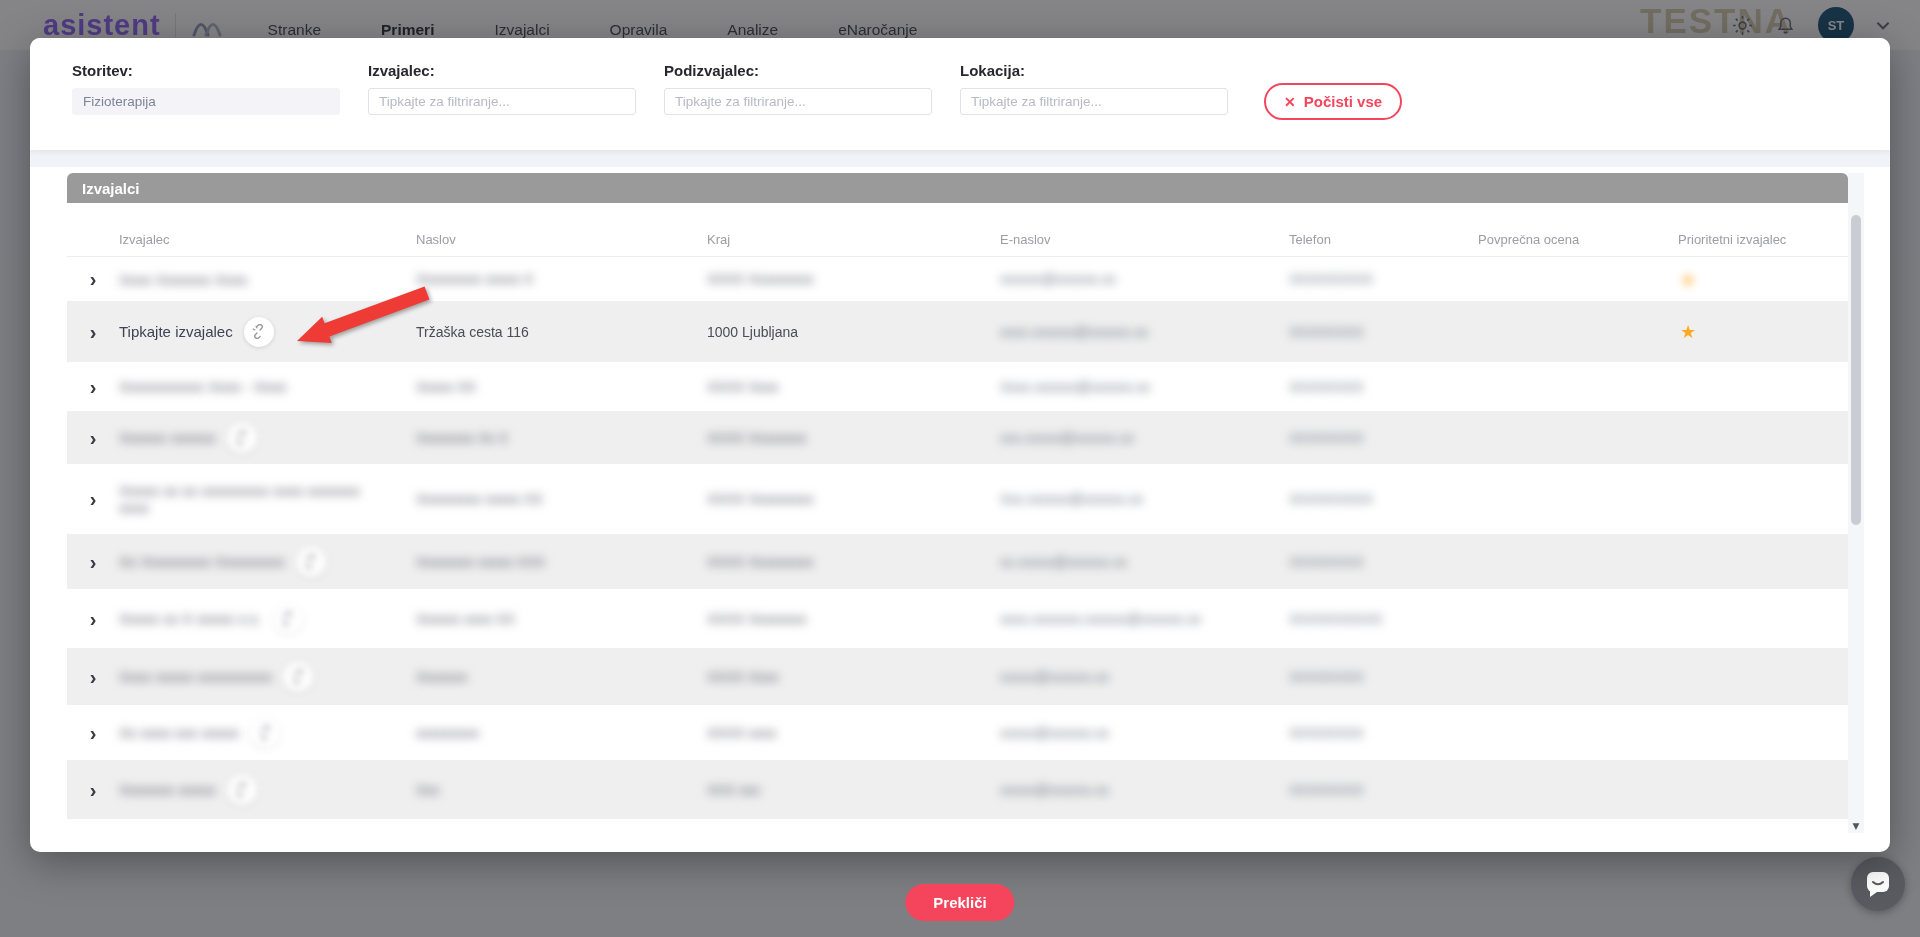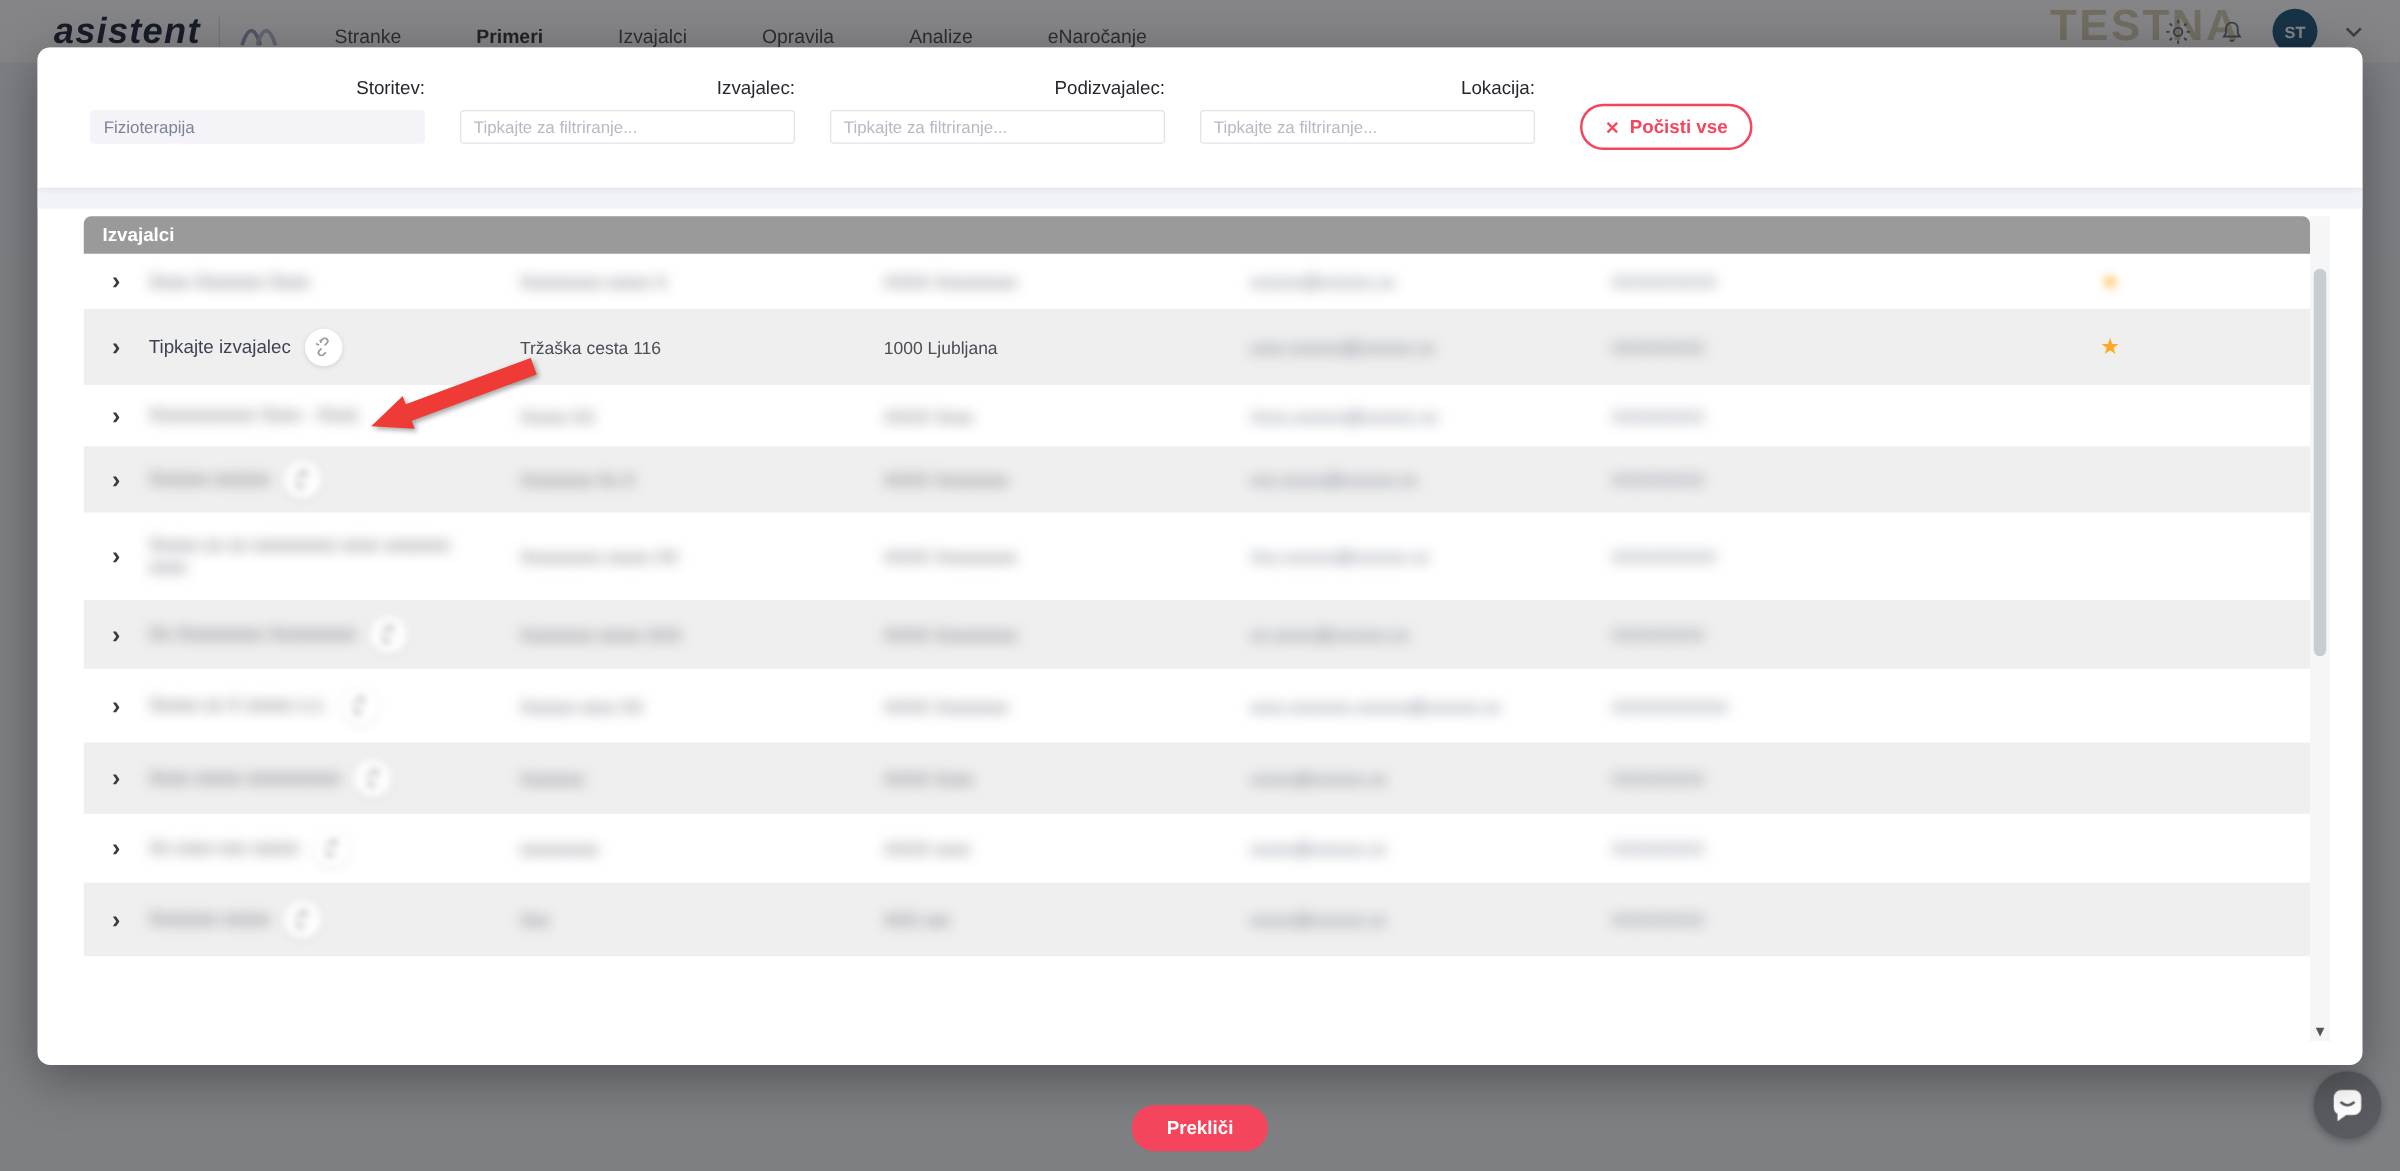--- a/index.html
+++ b/index.html
@@ -3,21 +3,21 @@
 <meta charset="utf-8">
 <style>
   * { box-sizing: border-box; margin: 0; padding: 0; }
   html,body { width:1920px; height:937px; overflow:hidden;
     font-family:"Liberation Sans","DejaVu Sans",sans-serif; background:#fff; }
 
   
   .topbar { position:fixed; left:0; top:0; width:1920px; height:50px; background:#ffffff;
     display:flex; align-items:center; z-index:0; }
   .brand { display:flex; align-items:center; padding-left:43px; }
-  .logo { font-size:29px; font-weight:bold; font-style:italic; color:#0f172a; letter-spacing:1px; }
+  .logo { font-size:29px; font-weight:bold; color:#8b5cf6; letter-spacing:1px; }
   .logo-mark { margin-left:14px; padding-left:16px; border-left:1px solid #dcdce2; display:flex; align-items:center; }
   .nav { display:flex; gap:60px; margin-left:42px;margin-top:10px; }
   .nav-item { font-size:15.5px; color:#3c3f48; font-weight:500; cursor:pointer; }
   .nav-item.active { font-weight:bold; color:#23252c; }
   .tb-right { margin-left:auto; display:flex; align-items:center; gap:22px; padding-right:30px; position:relative; }
   .watermark { position:absolute; right:128px; top:-6px; font-size:35px; font-weight:bold;
     color:#cfc09b; letter-spacing:2px; z-index:0; opacity:.85; }
   .tb-icon { color:#5f6470; display:flex; align-items:center; z-index:1; cursor:pointer; }
   .avatar { width:36px; height:36px; border-radius:50%; background:#0c4a6e; color:#fff;
     font-size:13px; font-weight:bold; display:flex; align-items:center; justify-content:center; z-index:1; cursor:pointer; }
@@ -28,21 +28,21 @@
   .overlay { position:fixed; inset:0; background:rgba(33,33,38,0.55); z-index:5; }
 
   
   .modal { position:fixed; left:30px; top:38px; width:1860px; height:814px; background:#fff;
     border-radius:10px; box-shadow:0 10px 40px rgba(0,0,0,.35); z-index:10; overflow:hidden; }
 
   .filterbar { display:flex; align-items:flex-start; padding:24px 28px 0 42px; height:112px;
     background:#fff; position:relative; box-shadow:0 3px 5px rgba(0,0,0,.05); }
   .fields { display:flex; gap:28px; }
   .field { display:flex; flex-direction:column; width:268px; }
-  .flabel { font-size:15px; font-weight:normal; color:#27272f; margin-bottom:9px;text-align:right; }
+  .flabel { font-size:15px; font-weight:bold; color:#27272f; margin-bottom:9px; }
   .finput { height:27px; border:1px solid #e2e3ea; border-radius:3px; padding:0 10px;
     font-size:13.5px; color:#7e8299; background:#fff; outline:none;
     font-family:"Liberation Sans",sans-serif; }
   .finput::placeholder { color:#b8b9c4; }
   .finput.filled { background:#f4f4f8; border-color:#f4f4f8; }
   .clear-btn { margin-left:36px; margin-top:21px; display:flex; align-items:center; gap:8px;
     border:2px solid #f5455c; color:#f5455c; background:#fff; border-radius:20px;
     padding:8px 18px; font-size:15px; font-weight:bold; cursor:pointer;
     font-family:"Liberation Sans",sans-serif; }
   .x-icon { font-size:14px; font-weight:bold; }
@@ -166,20 +166,30 @@
       <span class="x-icon">✕</span>
       <span>Počisti vse</span>
     </button>
   </div>
   <div class="band"></div>
 
   <div class="table-wrap">
     <div class="ttitle">
       <span>Izvajalci</span>
     </div>
+    <div class="tgrid thead">
+      <div class="hcell"></div>
+    <div class="hcell">Izvajalec</div>
+        <div class="hcell">Naslov</div>
+        <div class="hcell">Kraj</div>
+        <div class="hcell">E-naslov</div>
+        <div class="hcell">Telefon</div>
+        <div class="hcell">Povprečna ocena</div>
+        <div class="hcell">Prioritetni izvajalec</div>
+      </div>
     <div class="tbody">
         <div class="tgrid trow">
     <div class="cell c-chevron">
       <span class="chev">›</span>
     </div>
     <div class="cell c-name">
       <span class="name-text blur">Xxxx Xxxxxxx Xxxx</span>
 
     </div>
     <div class="cell c-naslov blur">Xxxxxxxxx xxxxx X</div>

